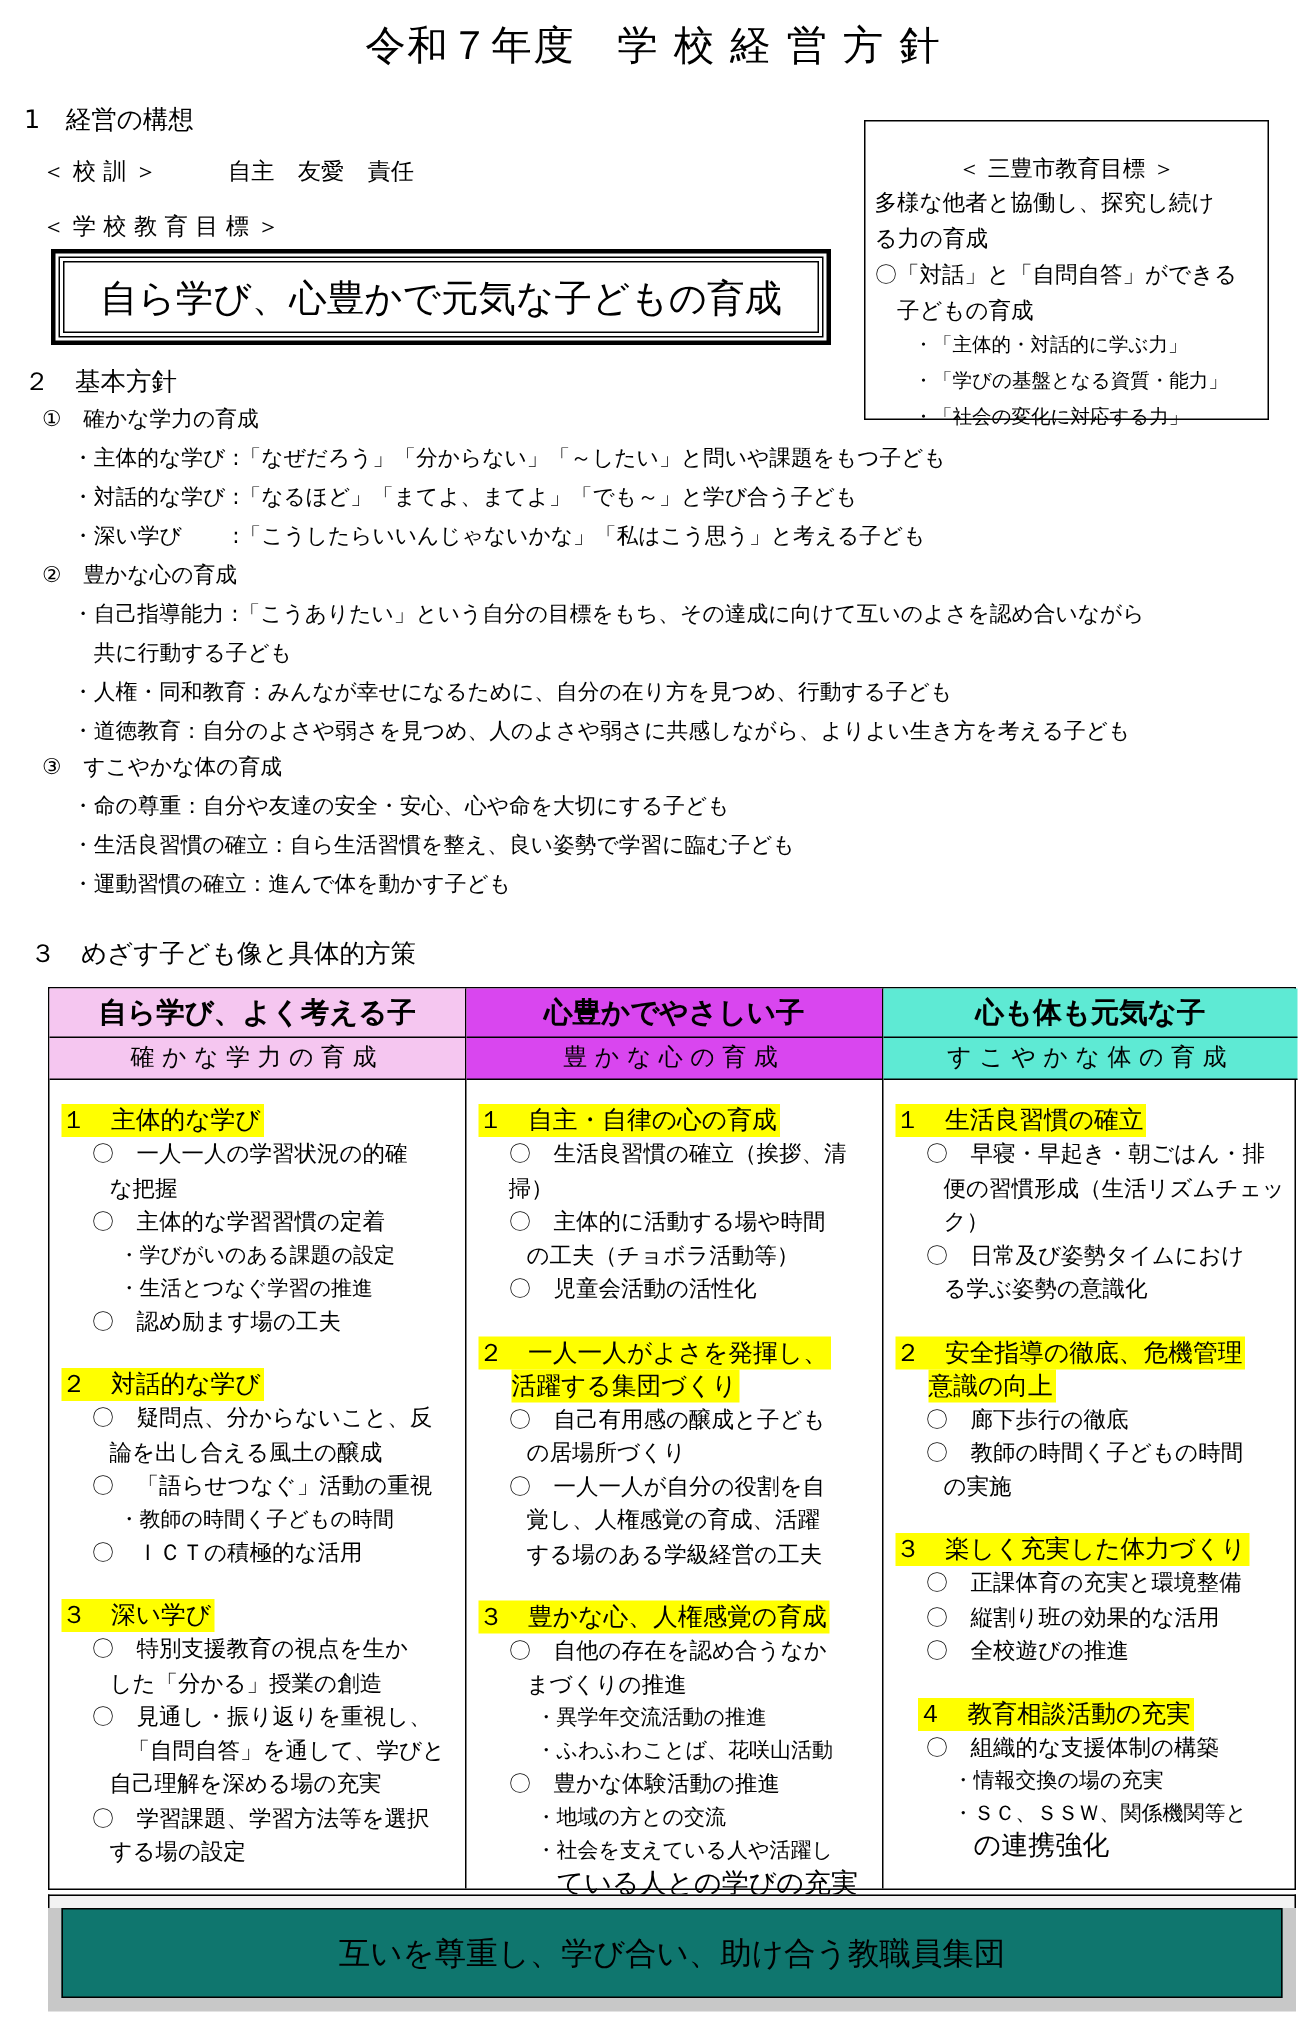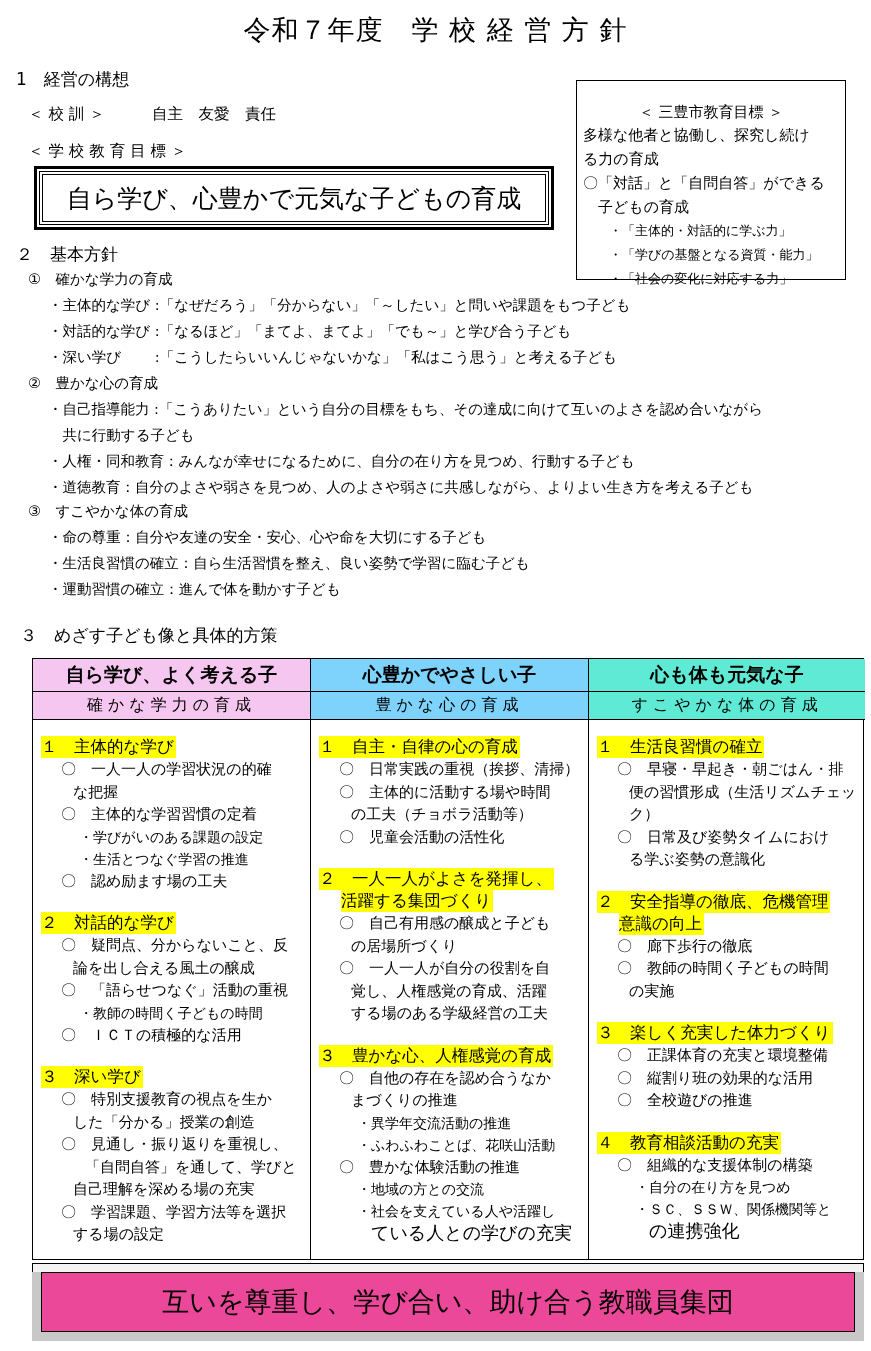--- a/index.html
+++ b/index.html
@@ -50,21 +50,21 @@
   .col.c3 { left: 556px; width: 276px; }
   .hdr1 {
     height: 33px; border-bottom: 1px solid #000; display: flex; align-items: center; justify-content: center;
     font-size: 19px; font-weight: bold;
   }
   .hdr2 {
     height: 28px; border-bottom: 1px solid #000; display: flex; align-items: center; justify-content: center;
     font-size: 16px; letter-spacing: 5px;
   }
   .pink { background: #f5c6f0; }
-  .yellow { background: #7dd3fc; }
+  .yellow { background: #d946ef; }
   .blue { background: #5eead4; }
   .body { padding: 16px 6px 0 8px; }
   .sect { margin-bottom: 20px; }
   .sect-title {
     display: inline-block; background: #ffff00; font-size: 16.5px; line-height: 22px; padding-right: 2px;
   }
   .item { font-size: 15px; line-height: 22.5px; }
   .u { text-underline-offset: 3px; }
   .i1 { padding-left: 20px; }
   .i2 { padding-left: 32px; }
@@ -72,22 +72,22 @@
   .sub { font-size: 14px; line-height: 22px; padding-left: 38px; }
   .sub2 { font-size: 18px; line-height: 22px; padding-left: 52px; }
 
   
   .bevel {
     position: absolute; left: 32px; top: 1263px; width: 832px; height: 78px;
     background: #c8c8c8;
   }
   .bevel-inner {
     position: absolute; left: 9px; top: 9px; right: 9px; bottom: 9px;
-    background: #ec4899; border: 1px solid #000;
-    display: flex; align-items: center; justify-content: center; font-size: 27px;
+    background: #0f766e; border: 1px solid #000;
+    display: flex; align-items: center; justify-content: center; font-size: 21px;
   }
   .bevel-top {
     position: absolute; left: 0; top: 0; right: 0; height: 9px; background: #f3f3f3;
     border-top: 1px solid #000; border-left: 1px solid #000; border-right: 1px solid #000;
   }
 </style>
 </head>
 <body>
 
 <div class="abs title">令和７年度　学 校 経 営 方 針</div>
@@ -166,21 +166,21 @@
           <div class="item i2"><span class="u">する場の設定</span></div>
         </div>
       </div>
   </div>
   <div class="col c2">
     <div class="hdr1 yellow">心豊かでやさしい子</div>
     <div class="hdr2 yellow">豊かな心の育成</div>
     <div class="body" id="col1">
         <div class="sect">
           <div><div class="sect-title" style="margin-left: 0px;">１　自主・自律の心の育成</div></div>
-          <div class="item i1">〇　日常実践の重視（挨拶、清掃）</div>
+          <div class="item i1">〇　生活良習慣の確立（挨拶、清掃）</div>
           <div class="item i1"><span class="u">〇　主体的に活動する場や時間</span></div>
           <div class="item i2"><span class="u">の工夫（チョボラ活動等）</span></div>
           <div class="item i1">〇　児童会活動の活性化</div>
         </div>
         <div class="sect">
           <div><div class="sect-title" style="margin-left: 0px;">２　一人一人がよさを発揮し、</div><div class="sect-title" style="margin-left: 22px;">活躍する集団づくり</div></div>
           <div class="item i1"><span class="u">〇　自己有用感の醸成と子ども</span></div>
           <div class="item i2"><span class="u">の居場所づくり</span></div>
           <div class="item i1">〇　一人一人が自分の役割を自</div>
           <div class="item i2">覚し、人権感覚の育成、活躍</div>
@@ -216,23 +216,23 @@
           <div class="item i1"><span class="u">〇　教師の時間く子どもの時間</span></div>
           <div class="item i2"><span class="u">の実施</span></div>
         </div>
         <div class="sect">
           <div><div class="sect-title" style="margin-left: 0px;">３　楽しく充実した体力づくり</div></div>
           <div class="item i1">〇　正課体育の充実と環境整備</div>
           <div class="item i1">〇　縦割り班の効果的な活用</div>
           <div class="item i1">〇　全校遊びの推進</div>
         </div>
         <div class="sect">
-          <div><div class="sect-title" style="margin-left: 0px;">４　教育相談活動の充実</div></div>
+          <div><div class="sect-title" style="margin-left: 15px;">４　教育相談活動の充実</div></div>
           <div class="item i1"><span class="u">〇　組織的な支援体制の構築</span></div>
-          <div class="sub">・自分の在り方を見つめ</div>
+          <div class="sub">・情報交換の場の充実</div>
           <div class="sub">・ＳＣ、ＳＳＷ、関係機関等と</div>
           <div class="sub2">の連携強化</div>
         </div>
       </div>
   </div>
 </div>
 
 <div class="bevel">
   <div class="bevel-top"></div>
   <div class="bevel-inner">互いを尊重し、学び合い、助け合う教職員集団</div>

